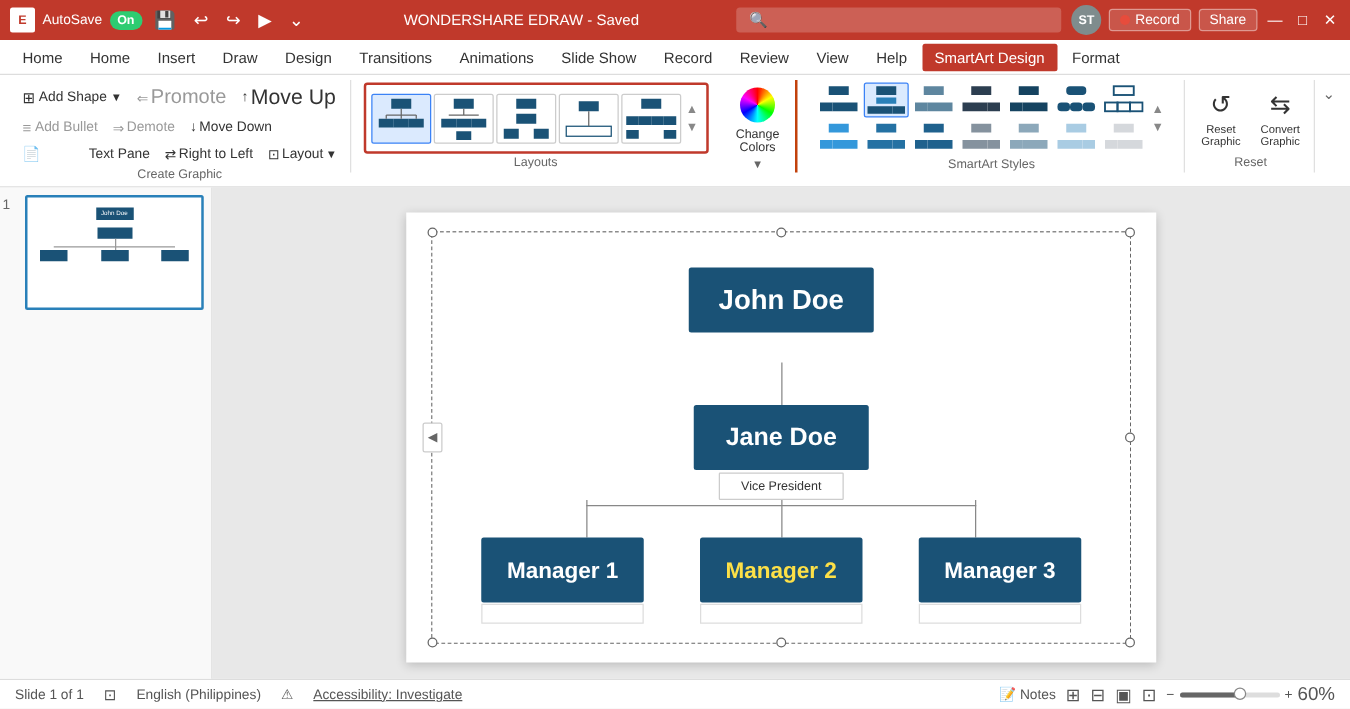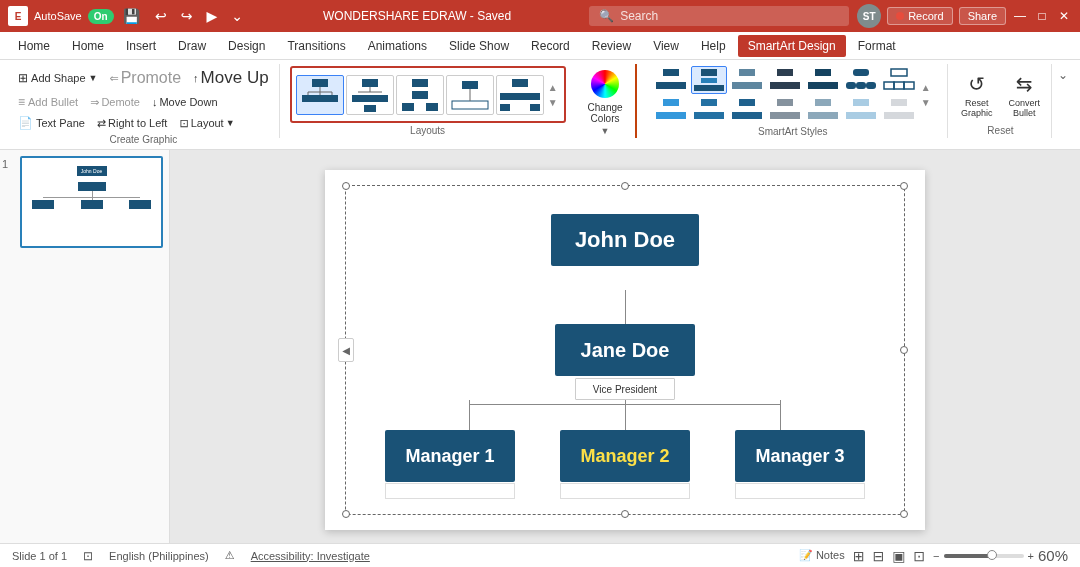--- a/index.html
+++ b/index.html
@@ -133,21 +133,20 @@
       <span class="title-bar-icon">💾</span>
       <span class="title-bar-icon">↩</span>
       <span class="title-bar-icon">↪</span>
       <span class="title-bar-icon">▶</span>
       <span class="title-bar-icon">⌄</span>
     </div>
     <span class="title-bar-title">WONDERSHARE EDRAW - Saved</span>
   </div>
   <div class="search-bar">
     <span>🔍</span>
-    <input type="text" placeholder="Search" style="">
   </div>
   <div class="title-bar-right">
     <div class="avatar">ST</div>
     <div class="record-btn">
       <span style="width:8px;height:8px;background:#e74c3c;border-radius:50%;display:inline-block;"></span>
       <span>Record</span>
     </div>
     <div class="share-btn">Share</div>
     <span class="btn-minimize">—</span>
     <span class="btn-maximize">□</span>
@@ -202,21 +201,21 @@
             <span style="font-size:11px;">Demote</span>
           </div>
           <div class="ribbon-btn" style="flex-direction:row; gap:2px; padding:2px 4px;">
             <span style="font-size:11px;">↓</span>
             <span style="font-size:11px;">Move Down</span>
           </div>
         </div>
         <div style="display:flex; gap:4px; align-items:center;">
           <div class="ribbon-btn" style="flex-direction:row; gap:3px; padding:2px 4px;">
             <span style="font-size:12px;">📄</span>
-            <span style="font-size:11px;">Text Pane</span>
+            <span style="font-size:11px;margin-left:35px;">Text Pane</span>
           </div>
           <div class="ribbon-btn" style="flex-direction:row; gap:2px; padding:2px 4px;">
             <span style="font-size:11px;">⇄</span>
             <span style="font-size:11px;">Right to Left</span>
           </div>
           <div class="ribbon-btn" style="flex-direction:row; gap:2px; padding:2px 4px;">
             <span style="font-size:11px;">⊡</span>
             <span style="font-size:11px;">Layout</span>
             <span style="font-size:9px;">▼</span>
           </div>
@@ -426,21 +425,21 @@
     <div class="ribbon-group" style="min-width:100px;">
       <div class="ribbon-group-content" style="gap:6px;">
         <div class="ribbon-btn">
           <span style="font-size:20px;">↺</span>
           <span style="font-size:9px;text-align:center;white-space:pre-line;">Reset
 Graphic</span>
         </div>
         <div class="ribbon-btn">
           <span style="font-size:20px;">⇆</span>
           <span style="font-size:9px;text-align:center;white-space:pre-line;">Convert
-Bullet</span>
+Graphic</span>
         </div>
       </div>
       <div class="ribbon-group-label">Reset</div>
     </div>
 
     <div style="display:flex;flex-direction:column;justify-content:flex-start;padding:2px;">
       <div style="cursor:pointer;padding:2px;color:#666;font-size:12px;">⌄</div>
     </div>
   </div>
 </div>

